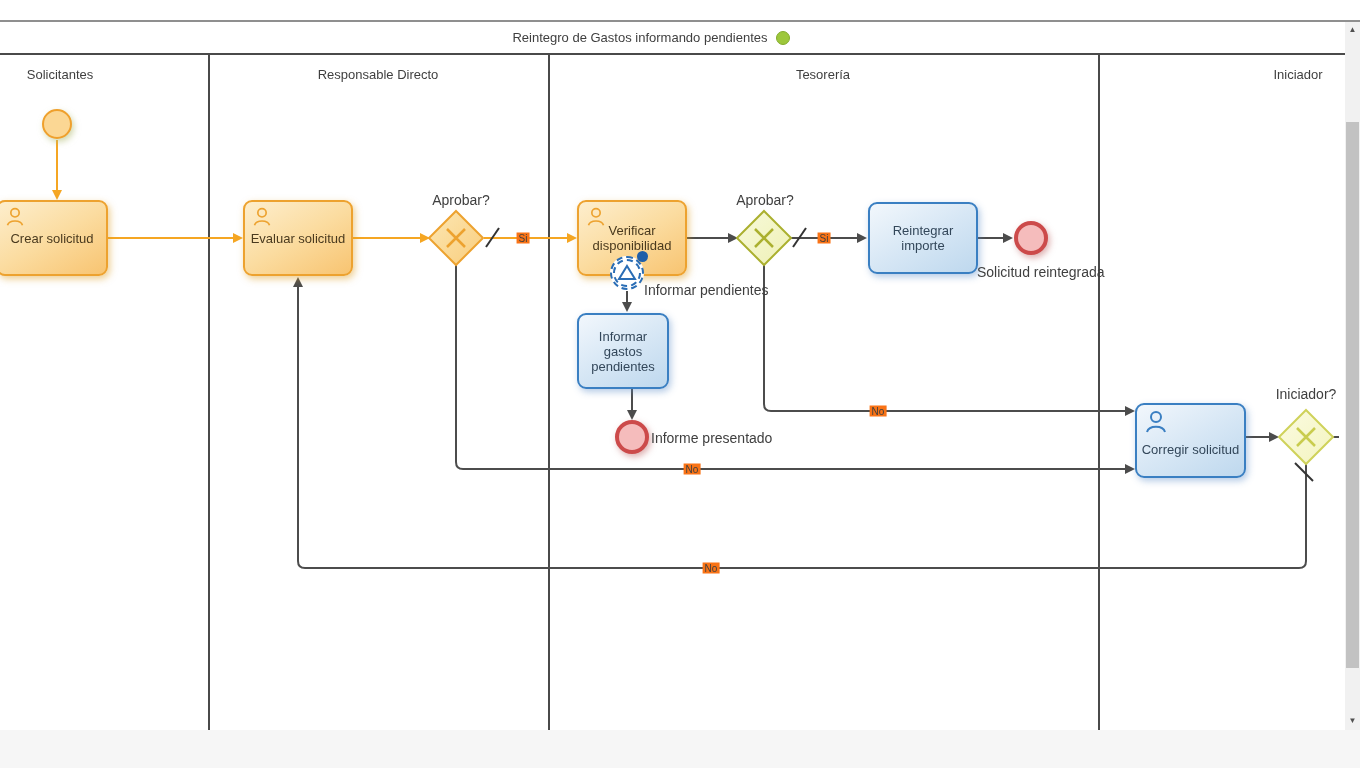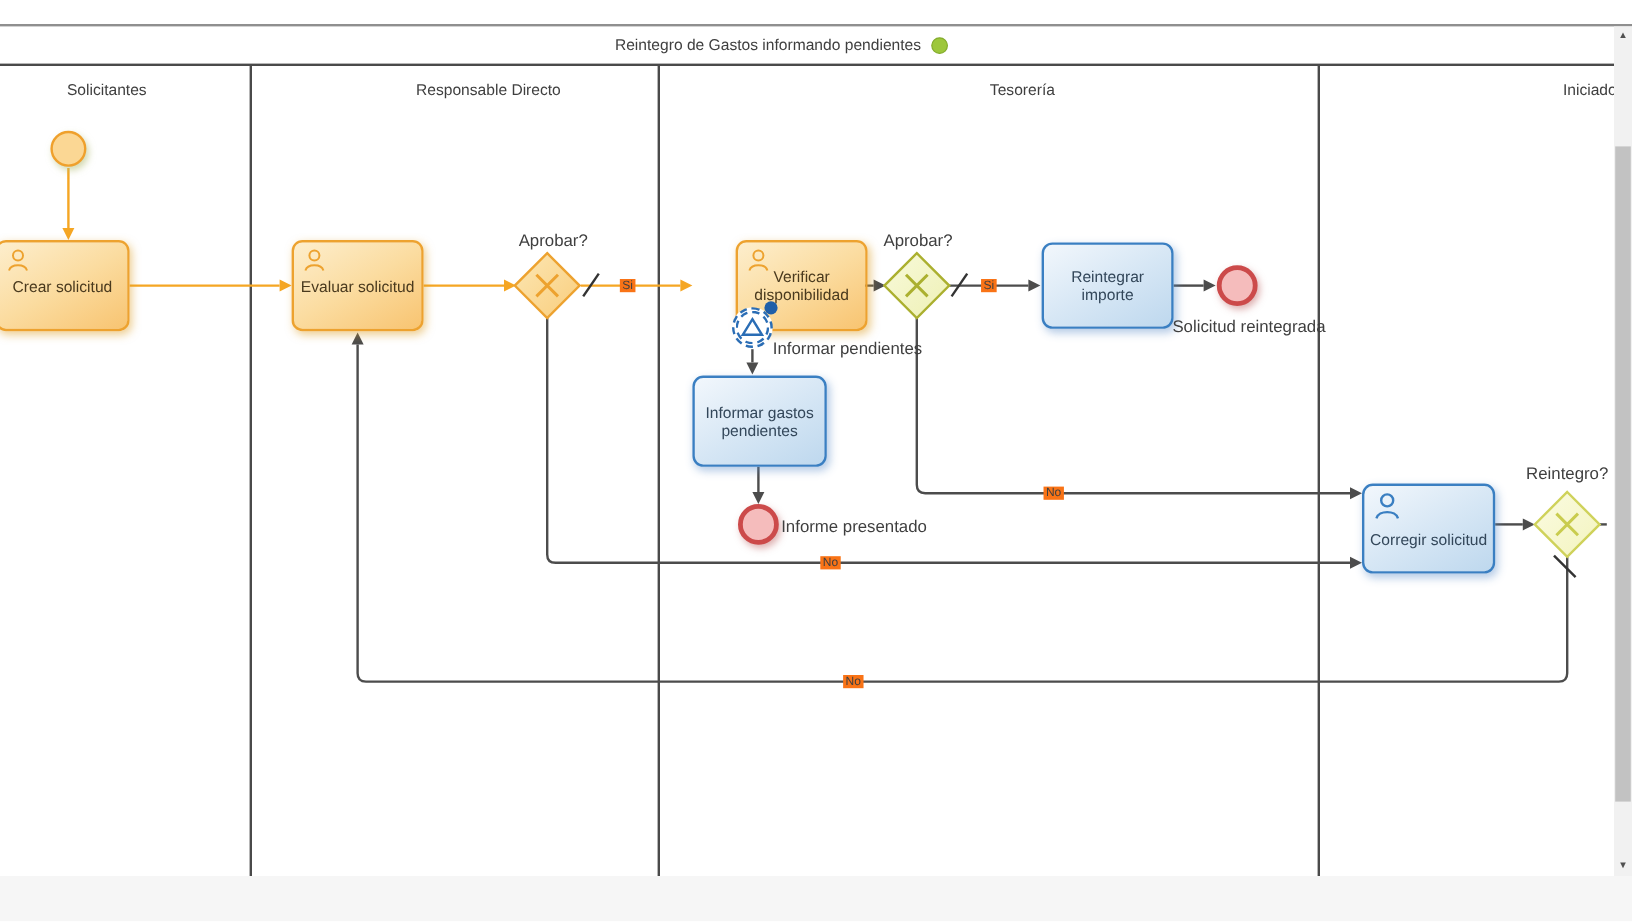--- a/index.html
+++ b/index.html
@@ -10,21 +10,21 @@
   #top-strip{position:absolute; left:0; top:0; width:1360px; height:20px; background:#ffffff;}
   #header-line{position:absolute; left:0; top:20px; width:1360px; height:2px; background:#8F8F8F;}
   #title-band{position:absolute; left:0; top:22px; width:1238px; height:31px; display:flex; align-items:center; justify-content:center;}
   #title-inner{display:flex; align-items:center; gap:8px; transform:translateX(32px);}
   #diagram-title{font-size:13px; color:#3F3F3F;}
   #status-dot{width:12px; height:12px; border-radius:50%; background:#9DC73B; border:1px solid #84AC2D;}
   #pool-top-line{position:absolute; left:0; top:53px; width:1345px; height:2px; background:#4A4A4A;}
 
   
   .lane-divider{position:absolute; top:55px; width:2px; height:675px; background:#4A4A4A;}
-  .lane-label{position:absolute; top:67px; font-size:13px; color:#3F3F3F; text-align:center;padding-left:29px;}
+  .lane-label{position:absolute; top:67px; font-size:13px; color:#3F3F3F; text-align:center;}
 
   
   #flows-svg{position:absolute; left:0; top:0; width:1360px; height:768px;}
 
   
   .task{position:absolute; border-radius:9px; font-size:13px; line-height:15px; display:flex; align-items:center; justify-content:center; text-align:center; padding:2px; box-sizing:border-box;}
   .task.orange{border:2px solid #EDA22F; color:#4A3A1E;
     background:linear-gradient(150deg,#FDEECD 0%,#FBDCA0 50%,#F8C471 100%);
     box-shadow:2px 3px 7px rgba(222,160,40,.5);}
   .task.blue{border:2px solid #3A7FC2; color:#33475A;
@@ -151,29 +151,29 @@
   </div>
 
   <div class="task orange" style="left:243px; top:200px; width:110px; height:76px;">
     <svg class="person-icon" width="20" height="20" viewBox="0 0 24 24">
       <circle cx="12" cy="7" r="5" fill="none" stroke="#EDA22F" stroke-width="2"></circle>
       <path d="M3,22 C5,15 19,15 21,22" fill="none" stroke="#EDA22F" stroke-width="2"></path>
     </svg>
     <span>Evaluar solicitud</span>
   </div>
 
-  <div class="task orange" style="left:577px; top:200px; width:110px; height:76px;margin-left:36px;">
+  <div class="task orange" style="left:577px; top:200px; width:110px; height:76px;">
     <svg class="person-icon" width="20" height="20" viewBox="0 0 24 24">
       <circle cx="12" cy="7" r="5" fill="none" stroke="#EDA22F" stroke-width="2"></circle>
       <path d="M3,22 C5,15 19,15 21,22" fill="none" stroke="#EDA22F" stroke-width="2"></path>
     </svg>
     <span style="padding:0 6px;">Verificar disponibilidad</span>
   </div>
 
-  <div class="task blue" style="left:577px; top:313px; width:112px; height:76px;">
+  <div class="task blue" style="left:577px; top:313px; width:92px; height:76px;">
     <span style="padding:0 6px;">Informar gastos pendientes</span>
   </div>
 
   <div class="task blue" style="left:868px; top:202px; width:110px; height:72px;">
     <span>Reintegrar importe</span>
   </div>
 
   <div class="task blue" style="left:1135px; top:403px; width:111px; height:75px;">
     <svg class="person-icon" width="24" height="24" viewBox="0 0 24 24">
       <circle cx="12" cy="7" r="5" fill="none" stroke="#3A7FC2" stroke-width="2"></circle>
@@ -185,21 +185,21 @@
   <div id="boundary-event">
     <div id="boundary-inner"></div>
     <svg width="30" height="30" viewBox="0 0 30 30" style="position:absolute;left:0;top:0;">
       <polygon points="15,8 23,21 7,21" fill="none" stroke="#2A6DB5" stroke-width="2"></polygon>
     </svg>
   </div>
   <div id="boundary-dot"></div>
 
   <div class="node-label" style="left:411px; top:192px; width:100px;">Aprobar?</div>
   <div class="node-label" style="left:715px; top:192px; width:100px;">Aprobar?</div>
-  <div class="node-label" style="left:1256px; top:386px; width:100px;">Reintegro?</div>
+  <div class="node-label" style="left:1256px; top:386px; width:100px;">Iniciador?</div>
   <div class="node-label" style="left:644px; top:282px; text-align:left;">Informar pendientes</div>
   <div class="node-label" style="left:651px; top:430px; text-align:left;">Informe presentado</div>
   <div class="node-label" style="left:977px; top:264px; text-align:right;">Solicitud reintegrada</div>
 
   <div class="flow-label" style="left:523px; top:238px;">Si</div>
   <div class="flow-label" style="left:824px; top:238px;">Si</div>
   <div class="flow-label" style="left:692px; top:469px;">No</div>
   <div class="flow-label" style="left:878px; top:411px;">No</div>
   <div class="flow-label" style="left:711px; top:568px;">No</div>
 

